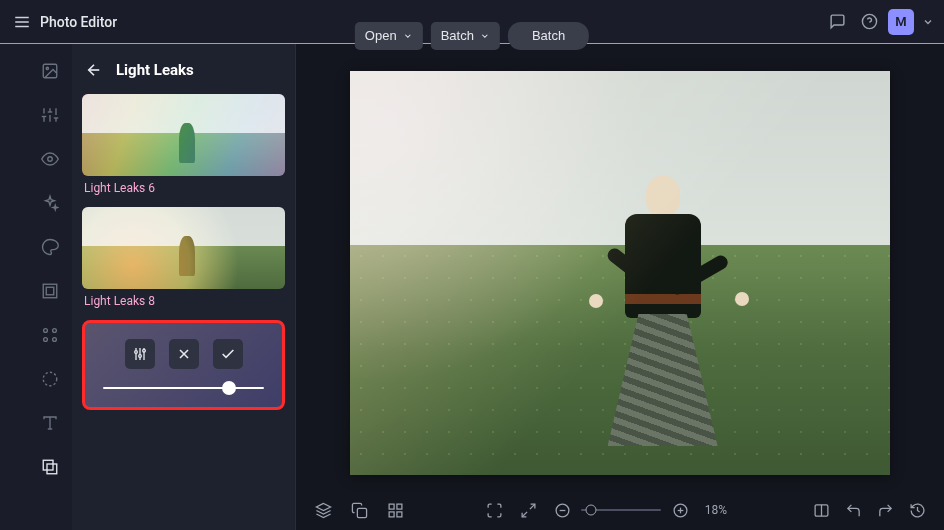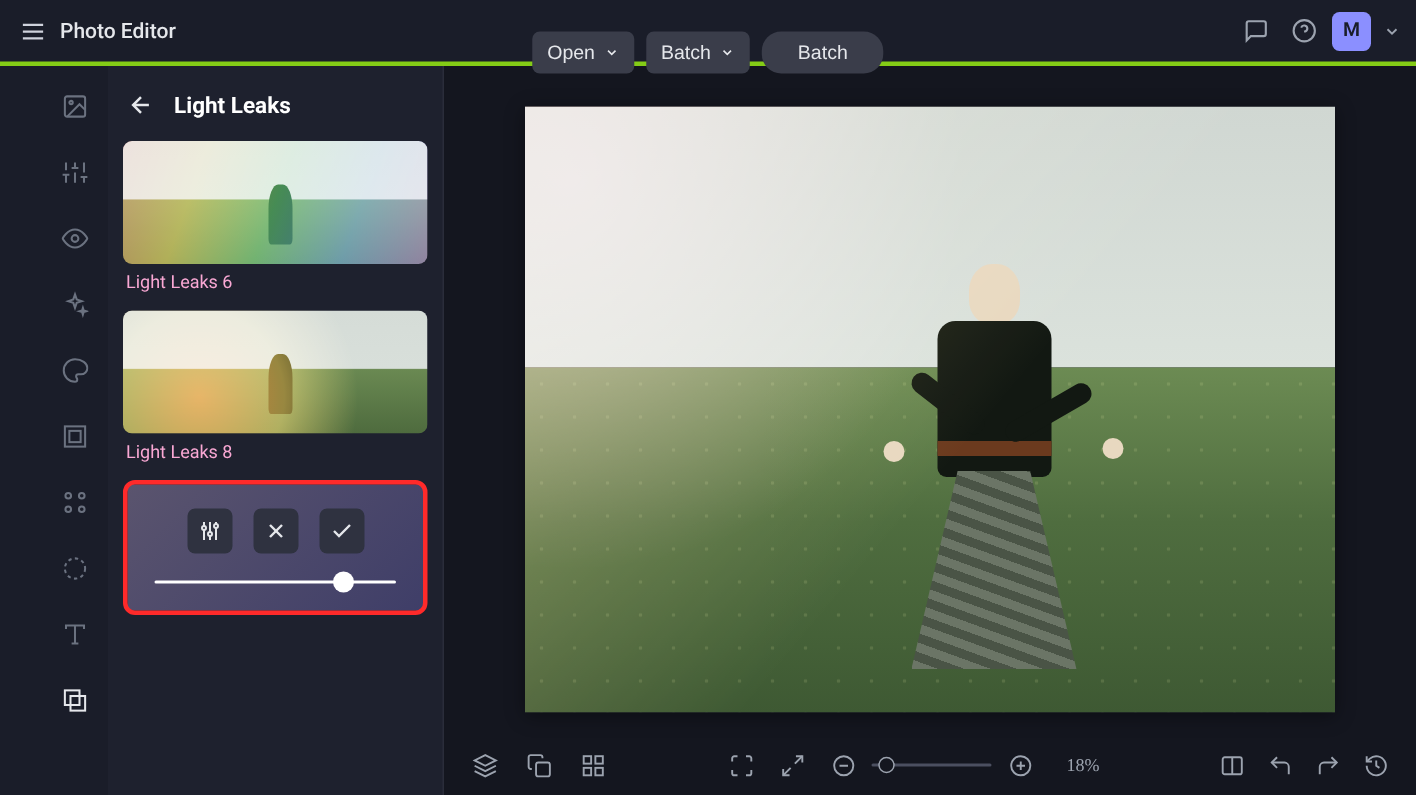--- a/index.html
+++ b/index.html
@@ -11,21 +11,21 @@
     height: 530px;
     overflow: hidden;
     position: relative;
   }
   .topbar {
     height: 44px;
     display: flex;
     align-items: center;
     padding: 0 8px;
     background: #1a1d29;
-    border-bottom: 3px solid #84cc16;
+    border-bottom: 1px solid #84cc16;
   }
   .menu-btn {
     width: 28px; height: 28px;
     display: flex; align-items: center; justify-content: center;
     border-radius: 4px;
     cursor: pointer;
   }
   .app-title {
     font-size: 14px;
     font-weight: 500;
@@ -321,21 +321,21 @@
     display: flex;
     align-items: center;
     padding: 0 16px;
     gap: 14px;
     color: #9ca3af;
     font-size: 12px;
   }
   .bottom-left { display:flex; gap:14px; }
   .bottom-center { flex:1; display:flex; justify-content:center; gap:12px; align-items:center; }
   .zoom-cluster { display:flex; align-items:center; gap:8px; }
-  .zoom-pct { min-width: 34px; text-align:right;font-family:Liberation Serif, serif; }
+  .zoom-pct { min-width: 34px; text-align:center; }
   .bottom-right { display:flex; gap:10px; }
   .bb-icon { width:22px; height:22px; display:flex; align-items:center; justify-content:center; cursor:pointer; color:#9ca3af; }
   svg { display:block; }
 </style>
 </head>
 <body>
 
 <div class="topbar">
   <div class="menu-btn">
     <svg width="18" height="18" viewBox="0 0 24 24" fill="none" stroke="#cfd2dc" stroke-width="2">

